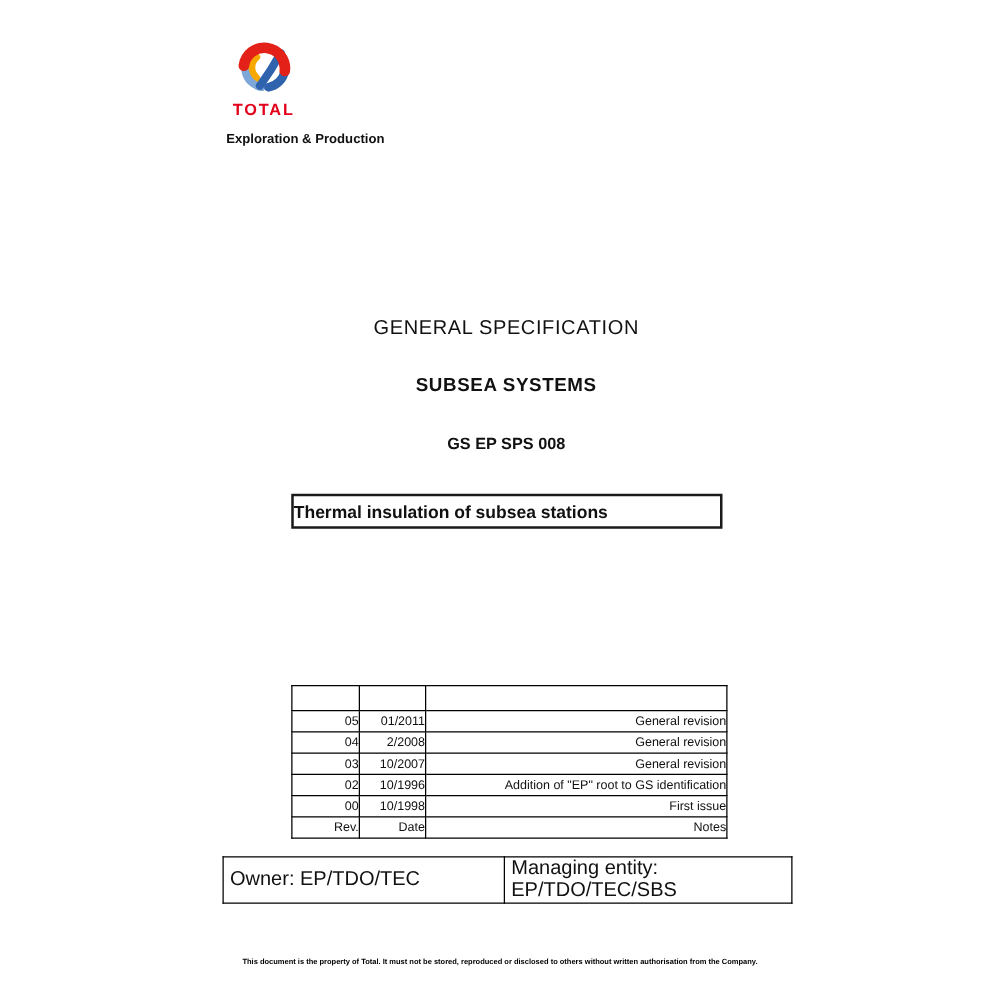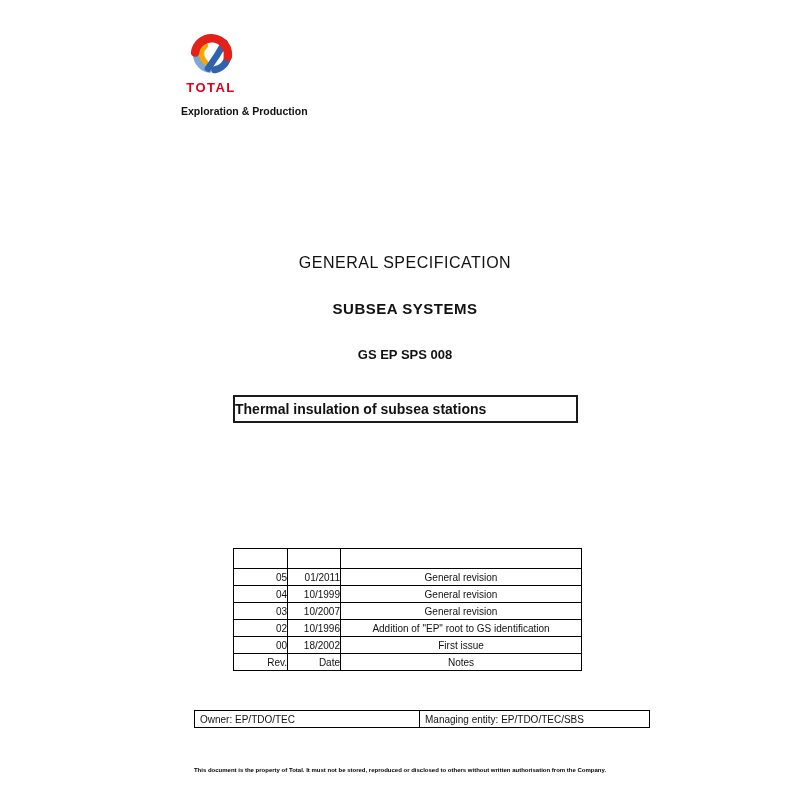--- a/index.html
+++ b/index.html
@@ -84,33 +84,32 @@
   }
   table.rev td {
     border: 1px solid #000;
     height: 16px;
     padding: 0;
     vertical-align: middle;
     background: #fff;
   }
   table.rev tr.blank td { height: 19px; }
   td.c { text-align: right; }
-  td.n { text-align: center; padding-left: 6px; }
+  td.n { text-align: right; padding-left: 6px; }
 
   
   table.own {
     position: absolute;
     left: 178px;
-    top: 710px;
+    top: 685px;
     width: 455px;
     border-collapse: collapse;
     table-layout: fixed;
-    font-size: 10px;
-    color: #111;
-    margin-left: 16px;
+    font-size: 16px;
+    color: #111;
   }
   table.own td {
     border: 1.5px solid #000;
     height: 16px;
     padding: 0 0 0 5px;
     vertical-align: middle;
     background: #fff;
   }
 
   
@@ -163,36 +162,36 @@
       <td class="c"></td>
       <td class="n"></td>
     </tr>
     <tr>
       <td class="c">05</td>
       <td class="c">01/2011</td>
       <td class="n">General revision</td>
     </tr>
     <tr>
       <td class="c">04</td>
-      <td class="c">10/1999</td>
+      <td class="c">2/2008</td>
       <td class="n">General revision</td>
     </tr>
     <tr>
       <td class="c">03</td>
       <td class="c">10/2007</td>
       <td class="n">General revision</td>
     </tr>
     <tr>
       <td class="c">02</td>
       <td class="c">10/1996</td>
       <td class="n">Addition of "EP" root to GS identification</td>
     </tr>
     <tr>
       <td class="c">00</td>
-      <td class="c">18/2002</td>
+      <td class="c">10/1998</td>
       <td class="n">First issue</td>
     </tr>
     <tr>
       <td class="c">Rev.</td>
       <td class="c">Date</td>
       <td class="n">Notes</td>
     </tr>
   </tbody>
     </table>
 

